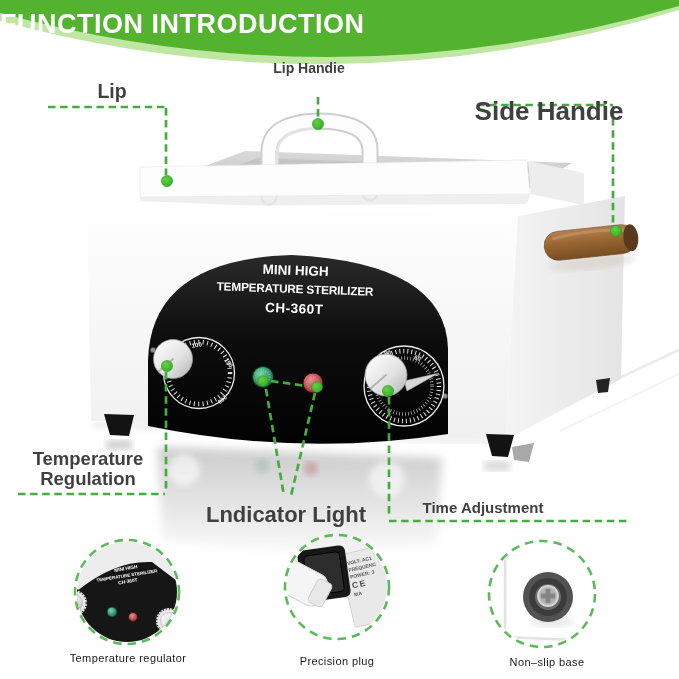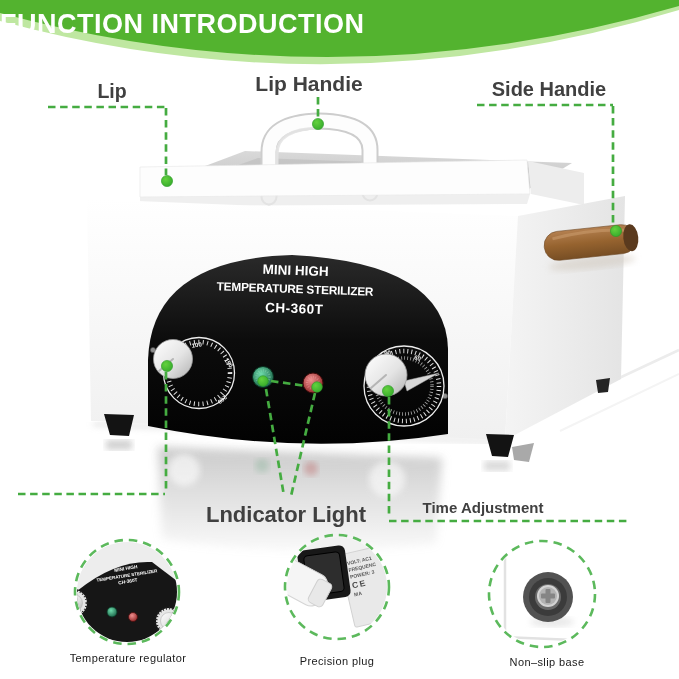--- a/index.html
+++ b/index.html
@@ -4,22 +4,22 @@
 <style>
   html,body{margin:0;padding:0;background:#fff;}
   body{width:679px;height:679px;position:relative;overflow:hidden;
        font-family:"Liberation Sans","DejaVu Sans",sans-serif;}
   #scene{position:absolute;left:0;top:0;}
   .abs{position:absolute;}
   .banner-title{left:0;right:0;top:9px;text-align:left;color:#fff;
     font-size:27px;font-weight:bold;letter-spacing:.5px;}
   .callout-label{font-weight:bold;color:#404040;text-align:center;}
   .lbl-lip{left:62px;top:80px;width:100px;font-size:19.5px;}
-  .lbl-lid-handle{left:229px;top:72px;width:160px;font-size:21px;}
-  .lbl-side-handle{left:469px;top:78px;width:160px;font-size:20px;}
+  .lbl-lid-handle{left:229px;top:60px;width:160px;font-size:14px;}
+  .lbl-side-handle{left:469px;top:96px;width:160px;font-size:26px;}
   .lbl-temp-reg{left:8px;top:449px;width:160px;font-size:18.5px;line-height:20px;}
   .lbl-indicator{left:196px;top:502px;width:180px;font-size:22px;}
   .lbl-time-adj{left:393px;top:499px;width:180px;font-size:15px;}
   .inset-caption{color:#1a1a1a;font-size:11px;letter-spacing:.4px;text-align:center;}
   .cap-1{left:38px;top:652px;width:180px;}
   .cap-2{left:247px;top:655px;width:180px;}
   .cap-3{left:457px;top:656px;width:180px;}
   .panel-text{left:212px;top:261px;width:166px;text-align:center;color:#fff;
     font-weight:bold;transform:rotate(2deg);}
   .panel-text .l1{font-size:13.5px;line-height:19px;}
@@ -274,20 +274,22 @@
   </g>
   <circle cx="542" cy="594" r="53" stroke="#5cb95c" stroke-width="2.6" stroke-dasharray="8.5 6" fill="none"></circle>
 </svg>
 
 <div class="abs banner-title">FUNCTION INTRODUCTION</div>
 
 <div class="abs callout-label lbl-lip">Lip</div>
 <div class="abs callout-label lbl-lid-handle">Lip Handie</div>
 <div class="abs callout-label lbl-side-handle">Side Handie</div>
 <div class="abs callout-label lbl-temp-reg">
+  <div>Temperature</div>
+  <div>Regulation</div>
 </div>
 <div class="abs callout-label lbl-indicator">Lndicator Light</div>
 <div class="abs callout-label lbl-time-adj">Time Adjustment</div>
 
 <div class="abs panel-text">
   <div class="l1">MINI HIGH</div>
   <div class="l2">TEMPERATURE STERILIZER</div>
   <div class="l3">CH-360T</div>
 </div>
 

